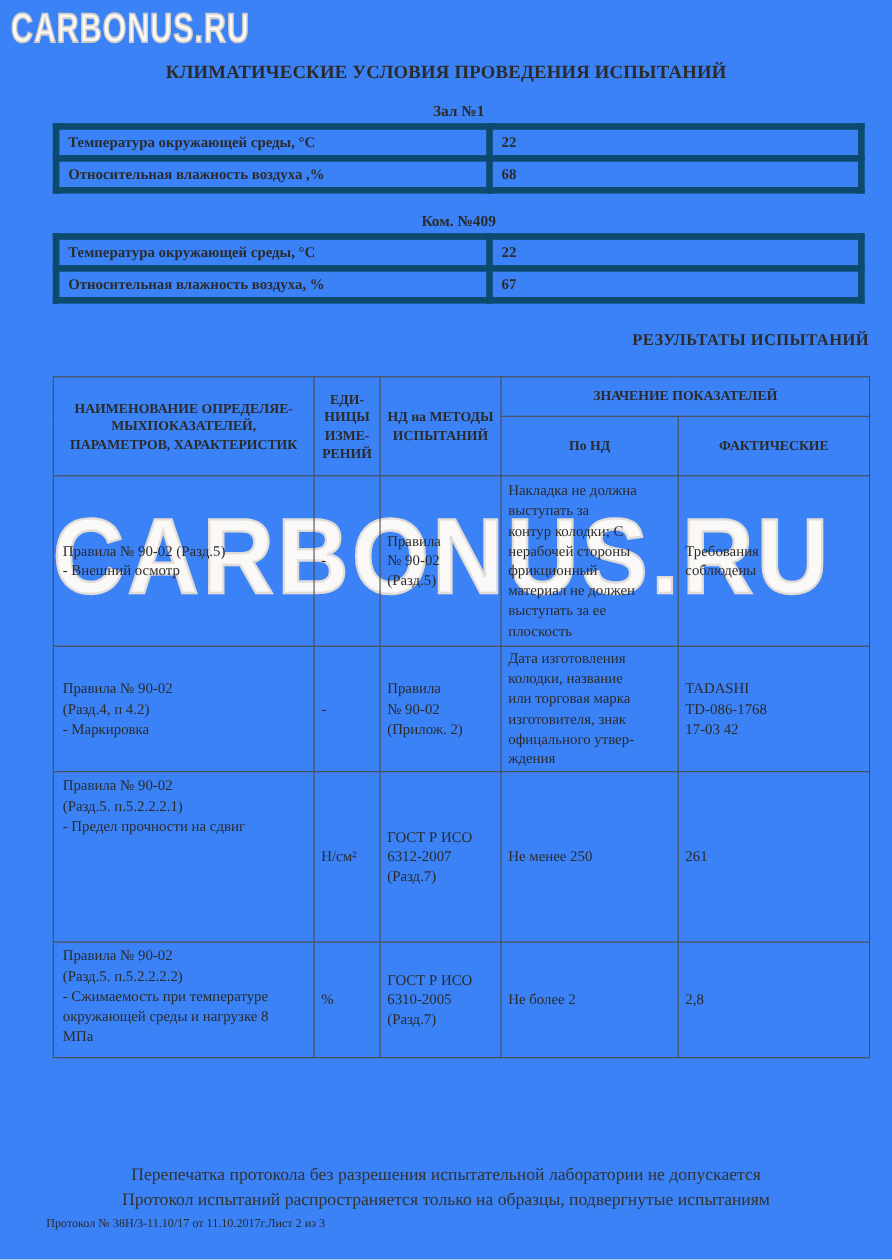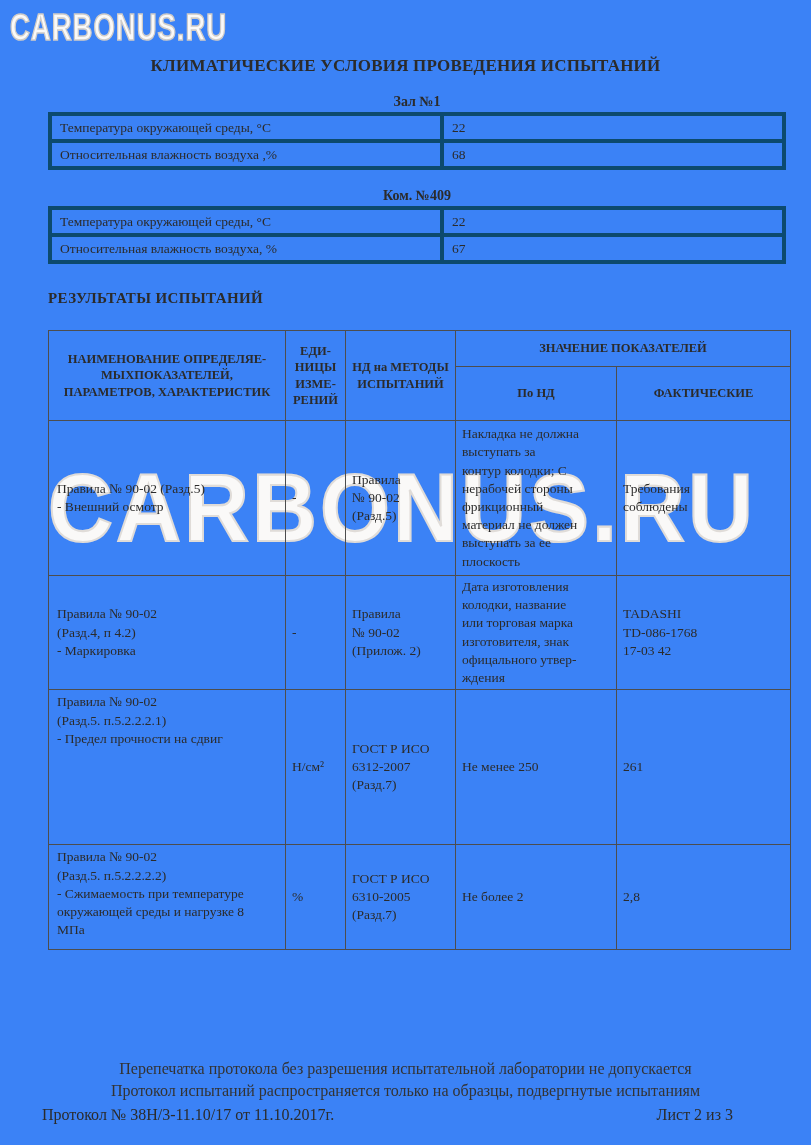--- a/index.html
+++ b/index.html
@@ -56,39 +56,40 @@
   .tbl-caption {
     width: 738px;
     margin: 18px 0 2px 48px;
     text-align: center;
     font-weight: 700;
     font-size: 14px;
   }
   .section-title {
     width: 742px;
     margin: 26px 0 0 48px;
-    text-align: left;
+    text-align: right;
     font-weight: 700;
     font-size: 15px;
     letter-spacing: 0.4px;
   }
 
   
   table { border-collapse: collapse; background: transparent; }
   .ctable {
     width: 738px;
     margin-left: 48px;
     table-layout: fixed;
   }
   .ctable td {
-    border: 4px solid #0c4a6e;
+    border: 6px solid #0c4a6e;
     font-size: 13.5px;
     padding: 1px 8px;
     height: 21px;
     vertical-align: middle;
+    font-weight: bold;
   }
   .ctable td.c-label { width: 372px; }
 
   
   .rtable {
     width: 742px;
     margin: 23px 0 0 48px;
     table-layout: fixed;
   }
   .rtable th, .rtable td {
@@ -131,23 +132,23 @@
     z-index: 1;
   }
   .f-note {
     text-align: center;
     font-size: 16px;
     line-height: 1.35;
     color: #333333;
   }
   .f-line {
     display: flex;
-    justify-content: space-between;
+    justify-content: flex-start;
     padding: 5px 78px 0 42px;
-    font-size: 16px;
+    font-size: 11px;
   }
 </style>
 </head>
 <body>
 
 <div class="page">
 
   <div class="wm wm-top">CARBONUS.RU</div>
   <div class="wm wm-mid">CARBONUS.RU</div>
 

